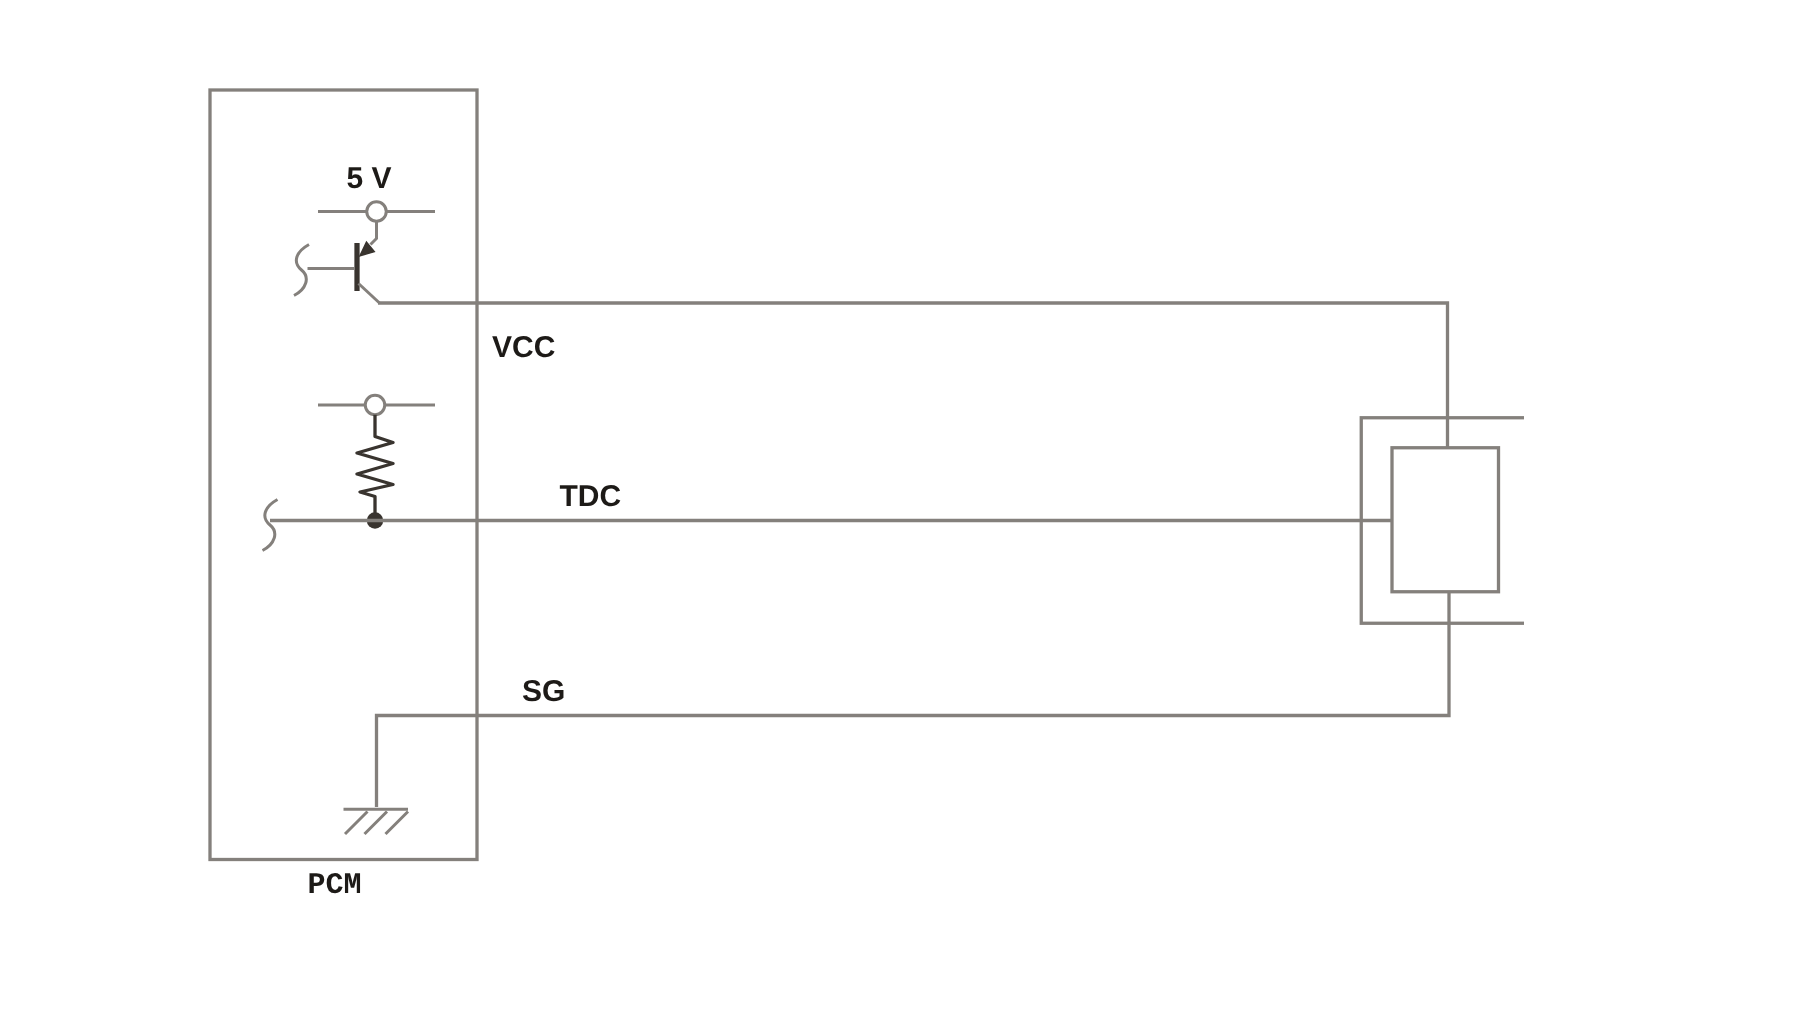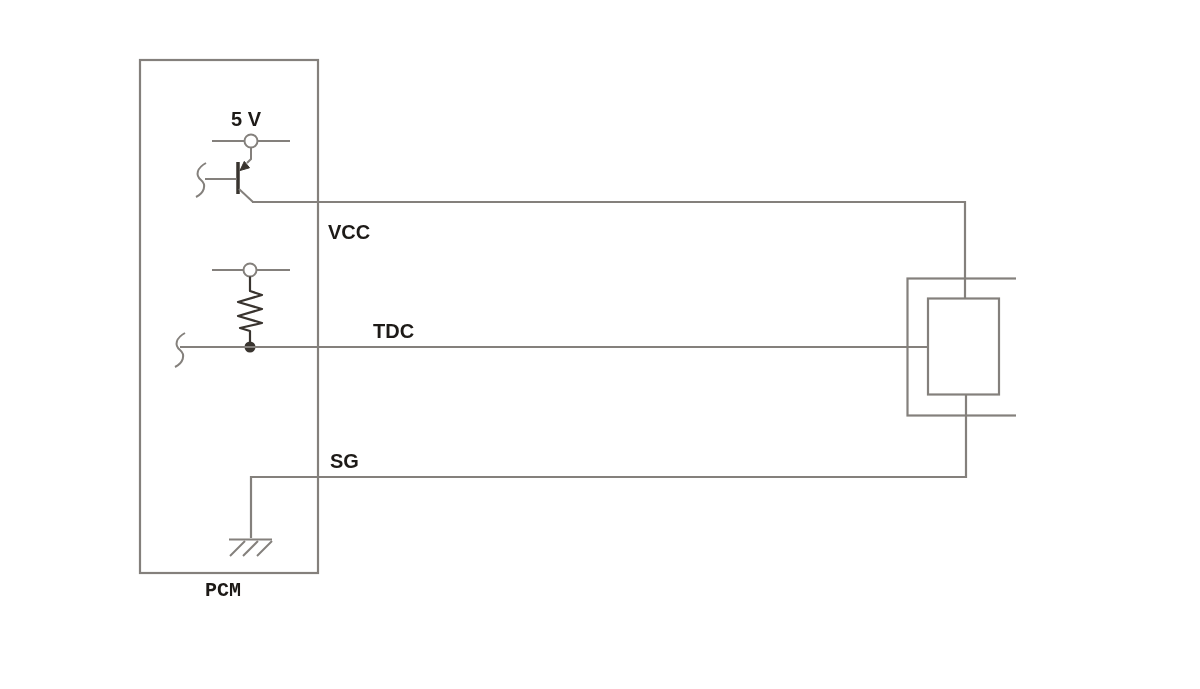--- a/index.html
+++ b/index.html
@@ -25,21 +25,21 @@
     font-weight: bold;
     color: #1d1a17;
     font-size: 20px;
     line-height: 20px;
     white-space: nowrap;
     user-select: none;
   }
   .lbl-5v   { left: 231px; top: 109px; }
   .lbl-vcc  { left: 328px; top: 174px; margin-top: 48px; }
   .lbl-tdc  { left: 328px; top: 321px; margin-left: 45px; }
-  .lbl-sg   { left: 330px; top: 451px; }
+  .lbl-sg   { left: 348px; top: 451px; }
   .lbl-pcm  { left: 205px; top: 581px; font-family: Liberation Mono, monospace; }
   .lbl-sensor {
     left: 1031px; top: 326px;
     font-size: 18px;
     line-height: 19px;
   }
 </style>
 </head>
 <body>
 

